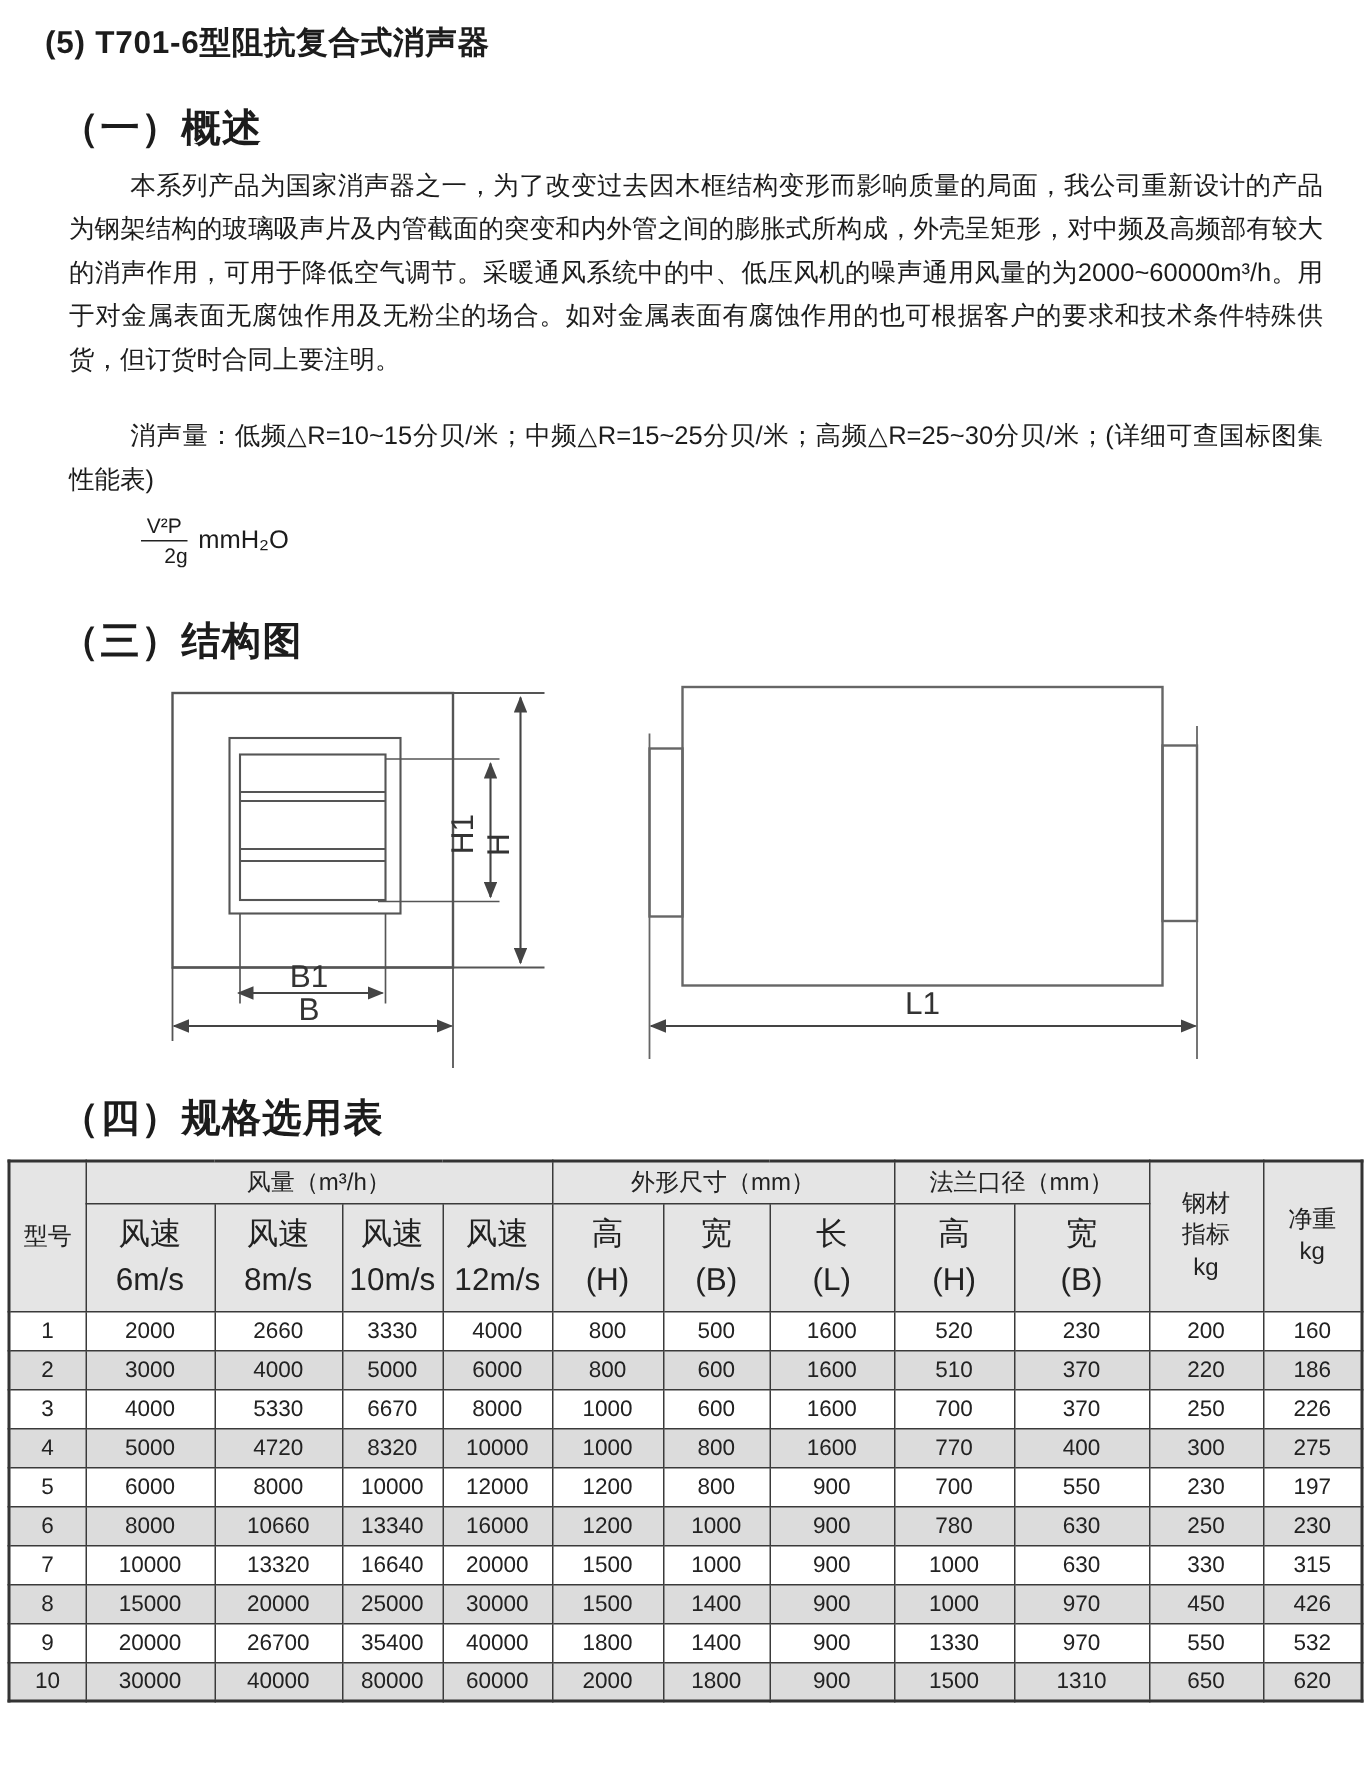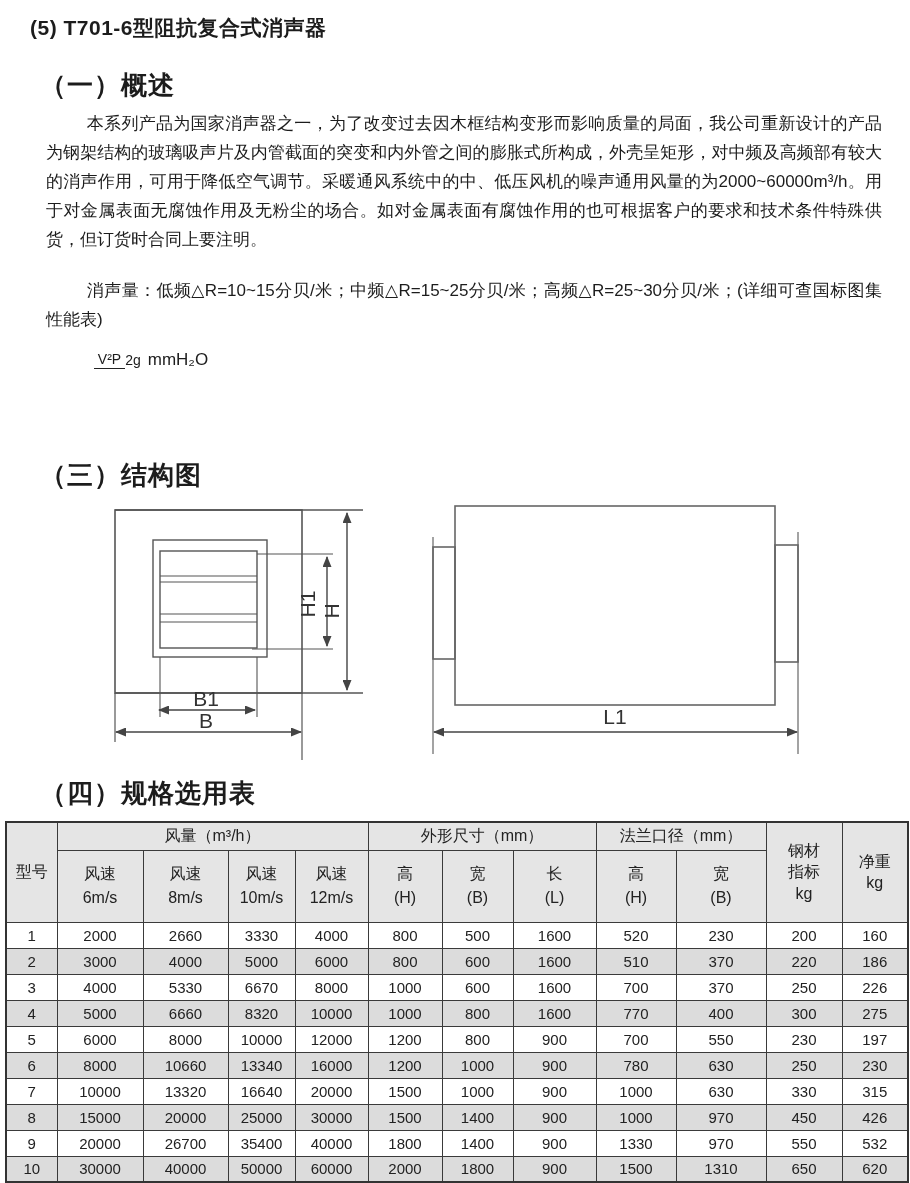--- a/index.html
+++ b/index.html
@@ -20,47 +20,47 @@
     margin:6px 0 0 16px; width:836px; text-indent:2.4em;
   }
 
   .perf-line { margin-top:22px; }
 
   .formula-line {
     font-size:17px; margin:4px 0 0 16px; padding-left:2.4em;
     display:flex; align-items:center; height:44px;
   }
   .frac {
-    display:inline-flex; flex-direction:row; align-items:center;
+    display:inline-flex; flex-direction:column; align-items:flex-end;
     font-size:14px; line-height:1.2; margin:0 7px; vertical-align:middle;
   }
   .frac .num { border-bottom:1.6px solid #222; padding:0 4px 1px; }
   .frac .den { padding-top:1px; }
 
   .h-overview { margin-top:0; }
   .h-performance { margin-top:17px; }
-  .h-structure { margin-top:76px; }
+  .h-structure { margin-top:28px; }
   .h-spec { margin-top:7px; }
 
   .diagram-wrap { width:910px; height:272px; margin:4px 0 0 -30px; }
   svg text { font-family:"Liberation Sans","DejaVu Sans",sans-serif; fill:#333; }
 
   .table-wrap { margin:10px 0 0 -25px; }
   table.spec {
     border-collapse:collapse; width:898px; table-layout:fixed;
     font-size:15px; color:#222; border:2px solid #333;
   }
   table.spec th, table.spec td {
     border:1px solid #3a3a3a; text-align:center; vertical-align:middle;
     padding:0 2px;
   }
   table.spec thead th { background:#e5e5e5; font-weight:normal; }
   tr.group-row th { height:28px; font-size:16px; }
   th.pre { white-space:pre-line; line-height:1.35; }
-  tr.sub-row th { height:72px; white-space:pre-line; line-height:1.5; font-size:16px; }
+  tr.sub-row th { height:72px; white-space:pre-line; line-height:1.5; font-size:21px; }
   table.spec tbody tr { height:26px; }
   table.spec tbody tr.alt td { background:#dcdcdc; }
 </style>
 </head>
 <body>
 
 <div class="page">
 
   <div class="doc-title">(5) T701-6型阻抗复合式消声器</div>
 
@@ -220,21 +220,21 @@
             <td>600</td>
             <td>1600</td>
             <td>700</td>
             <td>370</td>
             <td>250</td>
             <td>226</td>
           </tr>
           <tr class="alt">
             <td>4</td>
             <td>5000</td>
-            <td>6660</td>
+            <td>4720</td>
             <td>8320</td>
             <td>10000</td>
             <td>1000</td>
             <td>800</td>
             <td>1600</td>
             <td>770</td>
             <td>400</td>
             <td>300</td>
             <td>275</td>
           </tr>
@@ -305,21 +305,21 @@
             <td>900</td>
             <td>1330</td>
             <td>970</td>
             <td>550</td>
             <td>532</td>
           </tr>
           <tr class="alt">
             <td>10</td>
             <td>30000</td>
             <td>40000</td>
-            <td>50000</td>
+            <td>80000</td>
             <td>60000</td>
             <td>2000</td>
             <td>1800</td>
             <td>900</td>
             <td>1500</td>
             <td>1310</td>
             <td>650</td>
             <td>620</td>
           </tr>
         </tbody>

